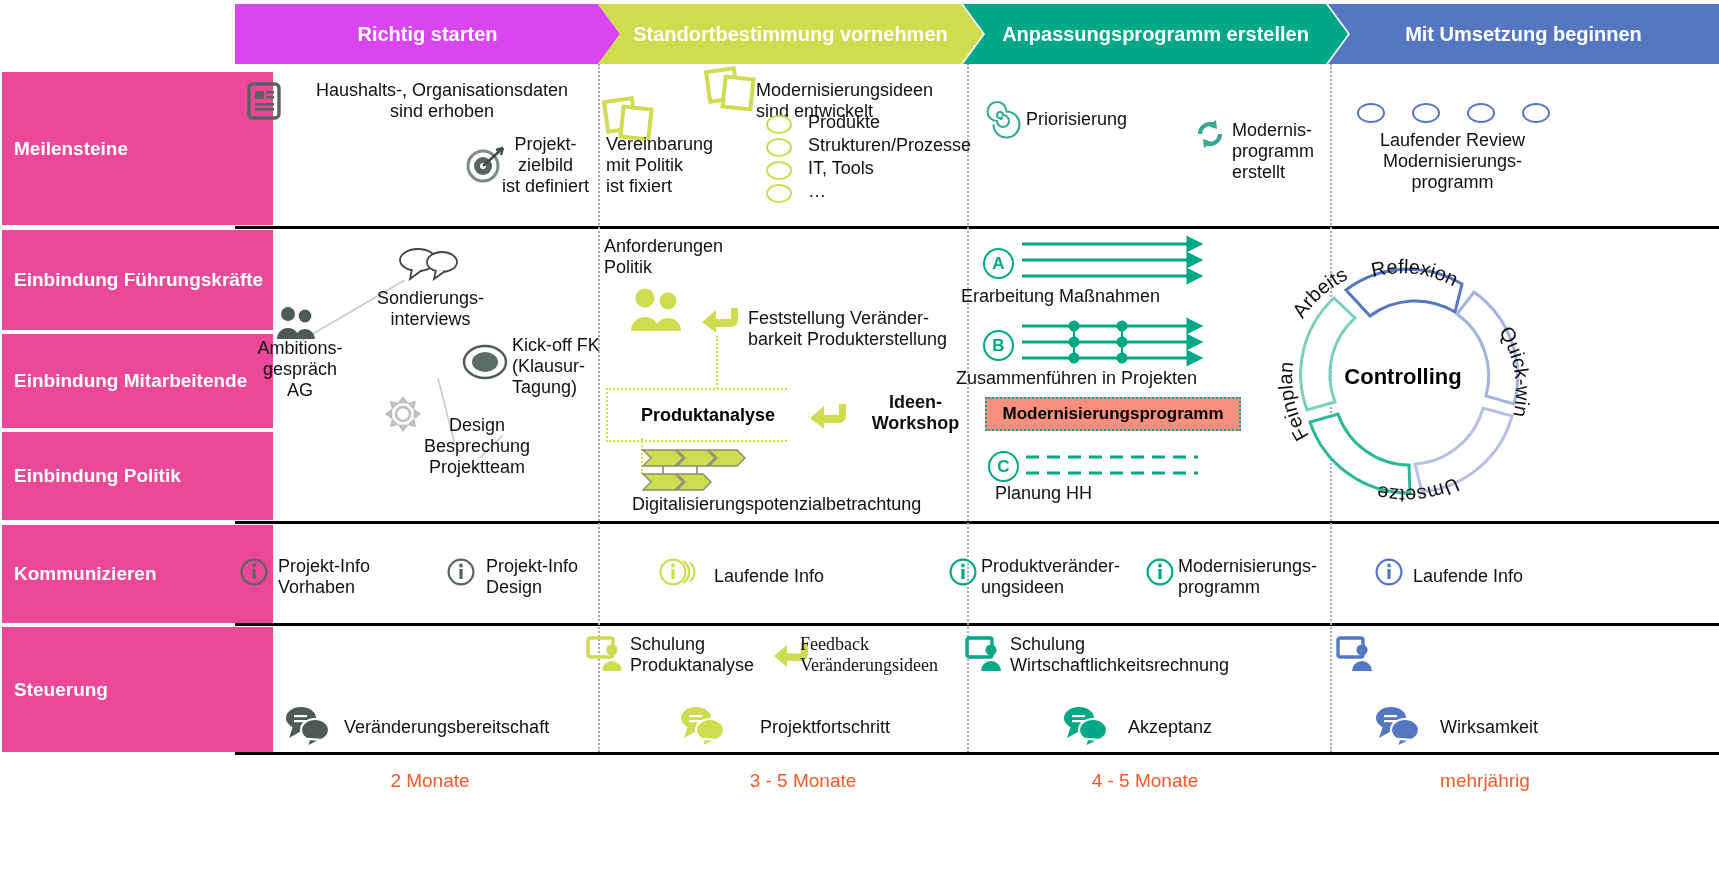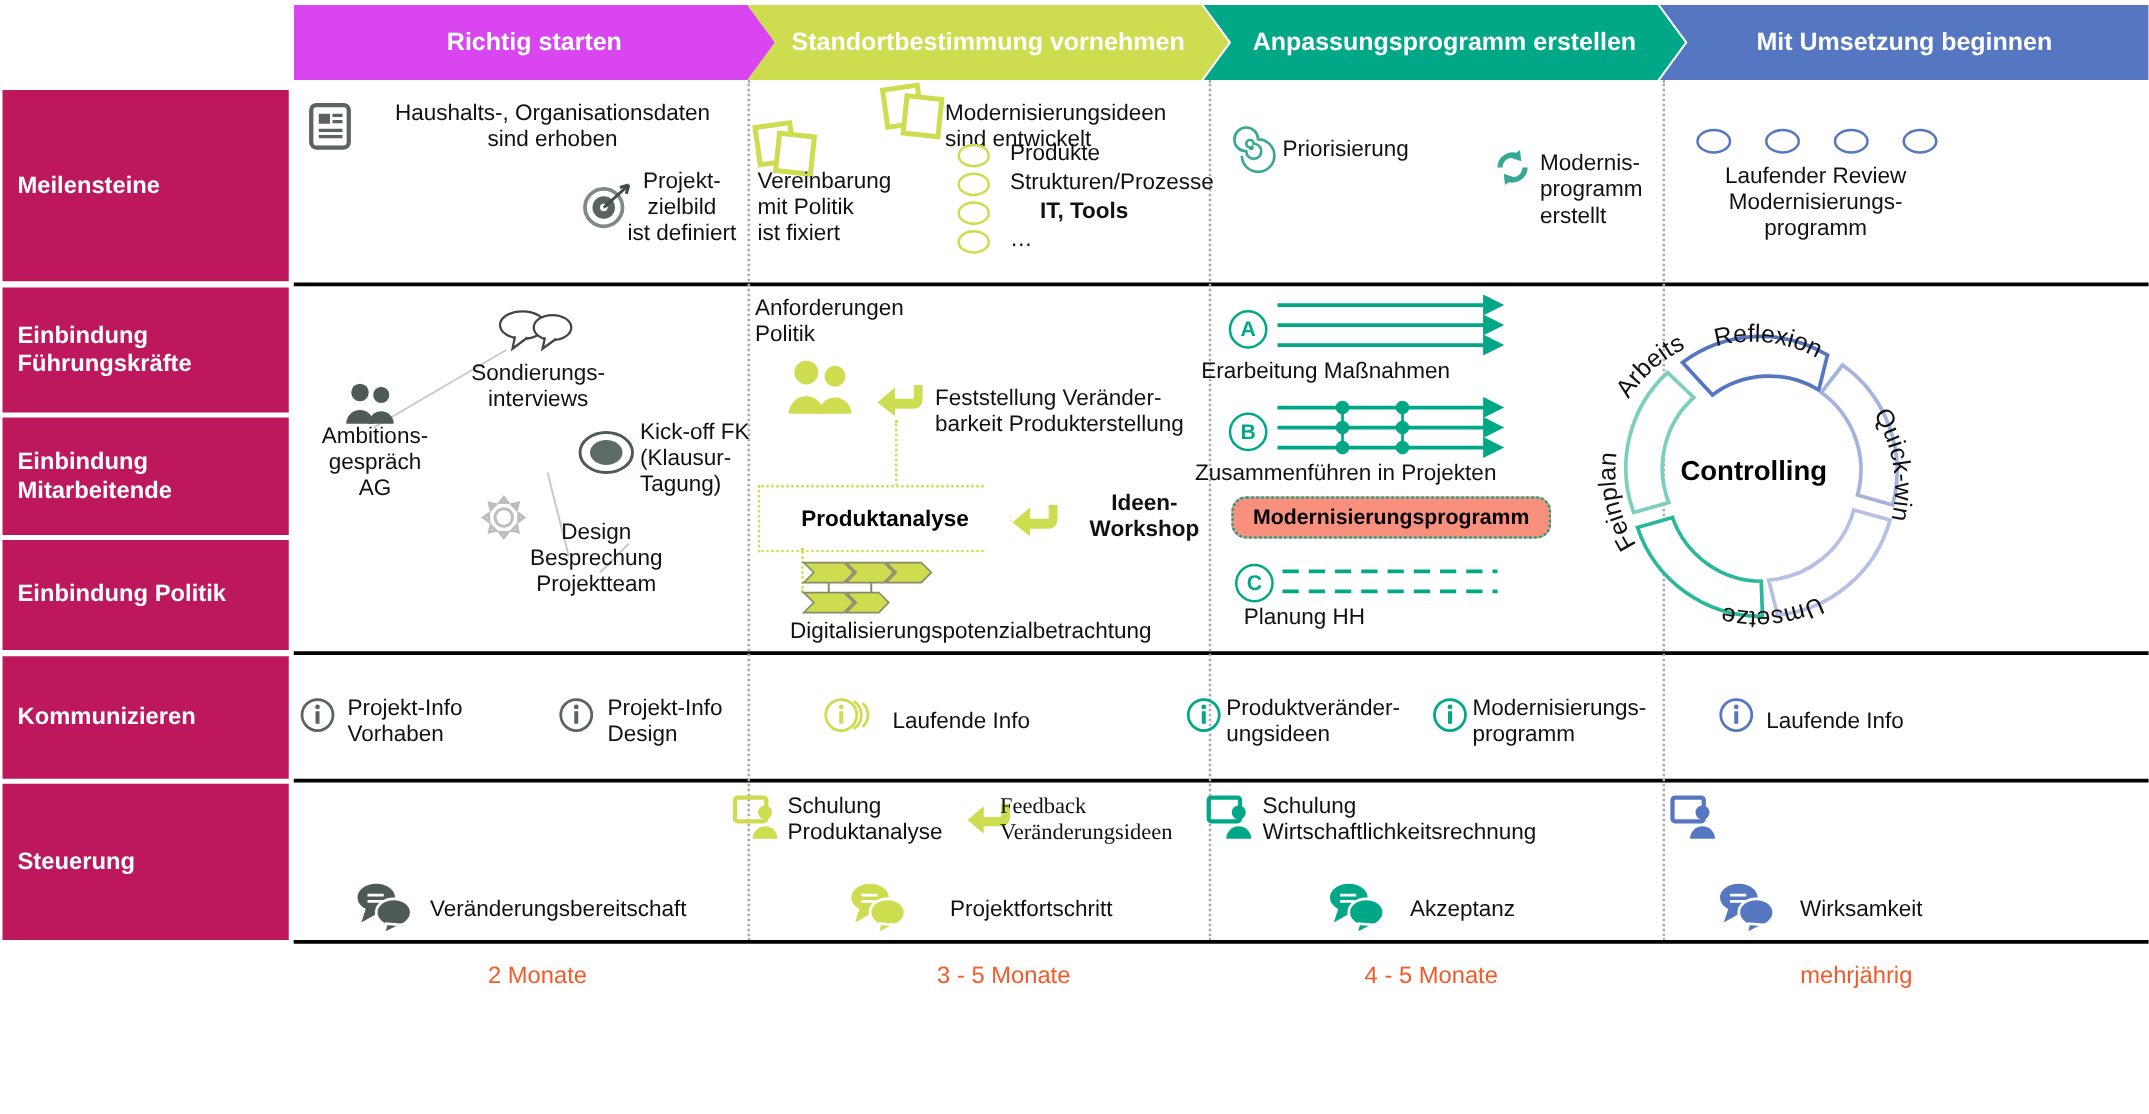--- a/index.html
+++ b/index.html
@@ -17,41 +17,41 @@
   .ph-grey{background:#d946ef;}
   .ph-lime{background:#CEDC50;}
   .ph-teal{background:#00A887;}
   .ph-blue{background:#5577C2;}
   .chev-mid{clip-path:polygon(0 0, calc(100% - 22px) 0, 100% 50%, calc(100% - 22px) 100%, 0 100%, 22px 50%);}
   .chev-first{clip-path:polygon(0 0, calc(100% - 22px) 0, 100% 50%, calc(100% - 22px) 100%, 0 100%);}
   .chev-last{clip-path:polygon(0 0, 100% 0, 100% 100%, 0 100%, 22px 50%);}
 
   
   .rowlabel{
-    position:absolute;left:2px;width:229px;background:#be185d;color:#fff;
+    position:absolute;left:2px;width:271px;background:#ec4899;color:#fff;
     font-weight:bold;font-size:19px;line-height:1.22;
     display:flex;align-items:center;padding-left:12px;box-sizing:border-box;
   }
 
   
   .hrule{position:absolute;left:235px;width:1484px;height:3px;background:#000;}
   .vdot{position:absolute;width:0;border-left:2px dotted #aaa;}
 
   
   .t{position:absolute;font-size:18px;line-height:1.18;color:#111;white-space:pre-line;}
   .t.c{text-align:center;}
   .t.b{font-weight:bold;}
 
   .duration{position:absolute;color:#F15A29;font-size:19px;text-align:center;}
 
   
   .pill{
     position:absolute;background:#F9907E;border:2px dotted #00A887;
     font-weight:bold;font-size:17px;color:#000;display:flex;align-items:center;justify-content:center;
-    border-radius:12px;
+    border-radius:0;
   }
   .hexbox{
     position:absolute;border:2px dotted #CEDC50;background:#fff;
     font-weight:bold;font-size:18px;display:flex;align-items:center;justify-content:center;
     clip-path:polygon(0 0, calc(100% - 22px) 0, 100% 50%, calc(100% - 22px) 100%, 0 100%);
   }
   .circ-o{position:absolute;border-radius:50%;}
   .letter-badge{
     position:absolute;width:27px;height:27px;border:2.4px solid #00A887;border-radius:50%;
     color:#00A887;font-weight:bold;font-size:17px;display:flex;align-items:center;justify-content:center;
@@ -154,21 +154,21 @@
   </div>
   <div class="t" style="left:756px;top:80px;width:230px;">Modernisierungsideen
 sind entwickelt</div>
 
   <div class="circ-o" style="left:766px;top:115px;width:22px;height:15px;border:2.4px solid #CEDC50;"></div>
   <div class="circ-o" style="left:766px;top:138px;width:22px;height:15px;border:2.4px solid #CEDC50;"></div>
   <div class="circ-o" style="left:766px;top:161px;width:22px;height:15px;border:2.4px solid #CEDC50;"></div>
   <div class="circ-o" style="left:766px;top:184px;width:22px;height:15px;border:2.4px solid #CEDC50;"></div>
   <div class="t" style="left:808px;top:112px;">Produkte</div>
   <div class="t" style="left:808px;top:135px;">Strukturen/Prozesse</div>
-  <div class="t" style="left:832px;top:158px;font-weight:bold;">IT, Tools</div>
+  <div class="t" style="left:808px;top:158px;">IT, Tools</div>
   <div class="t" style="left:808px;top:181px;">…</div>
 
   <div class="abs" style="left:985px;top:102px;">
     <svg width="32" height="32" viewBox="0 0 32 32">
       <path d="M16 16 m0 -1 a1 1 0 1 1 -1 1 a3 3 0 1 1 3 -3 a6 6 0 1 1 -6 6 a9.5 9.5 0 1 1 9.5 -9.5 a13 13 0 1 1 -13 13" fill="none" stroke="#37A893" stroke-width="2.1"></path>
     </svg>
   </div>
   <div class="t" style="left:1026px;top:109px;">Priorisierung</div>
 
   <div class="abs" style="left:1194px;top:118px;">

